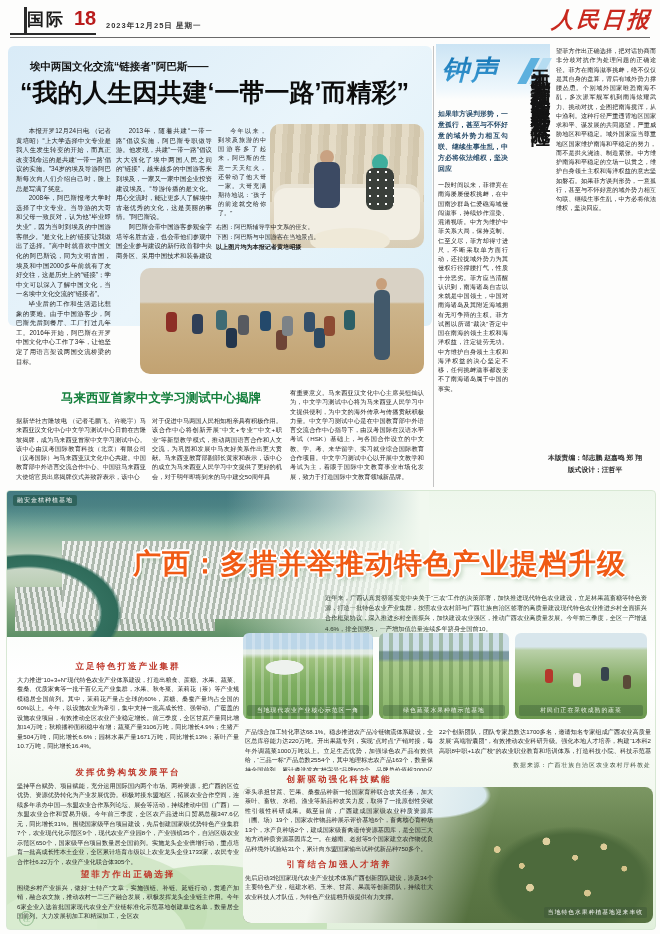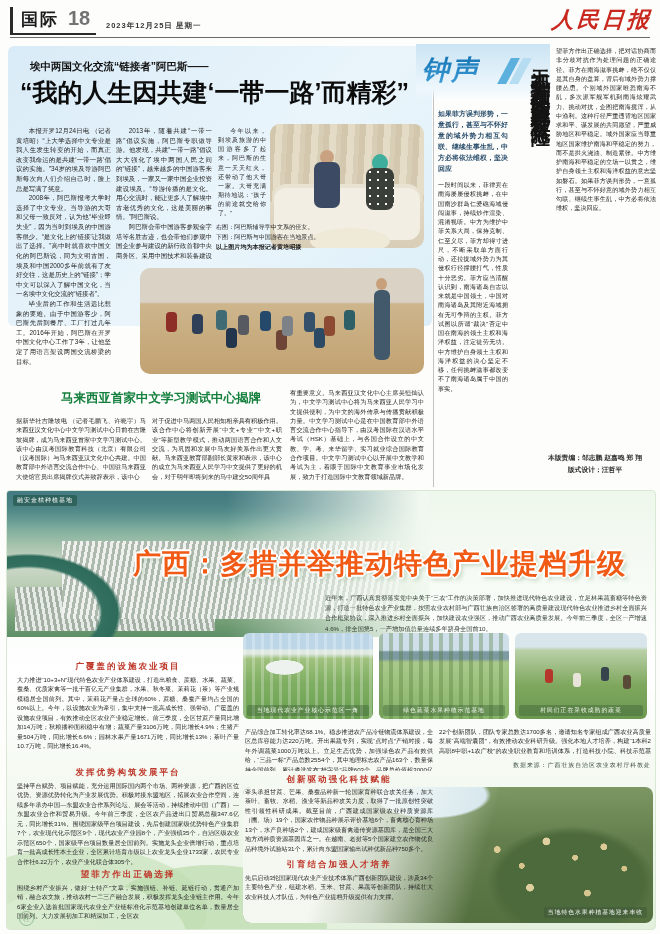--- a/index.html
+++ b/index.html
@@ -2,24 +2,24 @@
 <html><head>
 <meta charset="utf-8">
 <style>
   html,body{margin:0;padding:0;background:#e9e9e7;}
   #page{position:relative;width:660px;height:934px;background:#fdfdfc;margin:0 auto;
         font-family:"Liberation Sans","DejaVu Sans",sans-serif;color:#222;overflow:hidden;}
   .abs{position:absolute;}
   .jt{text-align:justify;text-justify:inter-ideograph;overflow:hidden;}
   .para{text-indent:2em;}
   
-  .hdr-bracket{left:10px;top:7px;height:27px;border-left:3px solid #2b2b2b;padding-left:8px;
+  .hdr-bracket{left:24px;top:7px;height:27px;border-left:3px solid #2b2b2b;padding-left:0;
                display:flex;align-items:baseline;gap:9px;}
   .hdr-section{font-size:17px;font-weight:700;color:#1c1c1c;letter-spacing:2px;}
-  .hdr-page{font-size:20px;font-weight:700;color:#737373;}
+  .hdr-page{font-size:20px;font-weight:700;color:#b91c1c;}
   .hdr-underline{left:10px;top:33px;width:86px;height:2px;background:#2b2b2b;}
   .hdr-date{left:106px;top:21px;font-size:7.5px;font-weight:700;color:#333;letter-spacing:1px;}
   .hdr-rule{left:10px;top:37px;width:640px;height:1px;background:#6a6a6a;}
   .masthead{right:8px;top:5px;font-family:"DejaVu Serif","Liberation Serif",serif;
             font-size:22px;font-weight:700;font-style:italic;color:#c8281e;letter-spacing:3px;transform:skewX(-4deg);}
   
   .lead-panel{left:8px;top:46px;width:424px;height:280px;border-radius:6px;
               background:linear-gradient(135deg,#d9ebf7 0%,#eaf5fb 55%,#dcEFf8 100%);
               background:linear-gradient(135deg,#d9ebf7 0%,#eaf5fb 55%,#dceff8 100%);}
   .lead-kicker{left:22px;top:14px;font-size:10.5px;font-weight:700;color:#101010;}
@@ -51,21 +51,21 @@
                     60px 16px 0 #23354c,110px 18px 0 #6e4436,148px 16px 0 #2c4a63;}
   .guide{position:absolute;right:34px;top:22px;width:16px;height:70px;border-radius:6px;background:#42596b;}
   .guide-head{position:absolute;right:37px;top:10px;width:11px;height:12px;border-radius:50%;background:#c8a07c;}
   
   .my-headline{left:30px;top:390px;width:262px;text-align:center;font-size:12.5px;font-weight:800;color:#15803d;}
   .my-col1{left:16px;top:416px;width:130px;height:70px;font-size:6.2px;}
   .my-col2{left:152px;top:416px;width:130px;height:70px;font-size:6.2px;}
   .my-col3{left:290px;top:388px;width:134px;height:98px;font-size:6.2px;}
   .vrule{left:433px;top:46px;width:1px;height:441px;background:#c3c3c3;}
   
-  .zs-logoband{left:416px;top:44px;width:134px;height:56px;
+  .zs-logoband{left:436px;top:44px;width:114px;height:56px;
                background:linear-gradient(180deg,#cbe4f4 0%,#eef7fc 80%,rgba(255,255,255,0) 100%);}
   .zs-logo{position:absolute;left:6px;top:8px;font-size:27px;font-weight:900;font-style:italic;letter-spacing:2px;
            background:linear-gradient(180deg,#0f6fb0,#44a3da);-webkit-background-clip:text;background-clip:text;
            color:transparent;}
   .zs-slash{position:absolute;top:14px;width:9px;height:26px;transform:skewX(-28deg);}
   .zs-slash.s1{left:88px;background:#5cb0de;}
   .zs-slash.s2{left:100px;background:#b5dcf1;}
   .zs-intro{left:438px;top:108px;width:70px;font-size:6.9px;font-weight:700;line-height:1.6;color:#2b4f6c;}
   .zs-left{left:438px;top:180px;width:70px;height:300px;font-size:6.1px;line-height:1.52;}
   .zs-headline{left:509px;top:54px;width:42px;height:402px;writing-mode:vertical-rl;
@@ -247,21 +247,21 @@
       <div class="gx-cap">当地现代农业产业核心示范区一角</div>
     </div>
     <div class="gx-photo gxp2">
       <div class="gx-cap">绿色蔬菜水果种植示范基地</div>
     </div>
     <div class="gx-photo gxp3">
       <div class="workers"></div>
       <div class="gx-cap">村民们正在采收成熟的蔬菜</div>
     </div>
 
-    <div class="abs gx-h gx-left-h1">广覆盖的设施农业项目</div>
+    <div class="abs gx-h gx-left-h1">立足特色打造产业集群</div>
     <div class="abs gx-body jt gx-left-b1">
       <span class="para">大力推进“10+3+N”现代特色农业产业体系建设，打造出粮食、蔗糖、水果、蔬菜、蚕桑、优质家禽等一批千百亿元产业集群，水果、秋冬菜、茉莉花（茶）等产业规模稳居全国前列。其中，茉莉花产量占全球的60%，蔗糖、桑蚕产量均占全国的60%以上。今年，以设施农业为牵引，集中支持一批高成长性、强带动、广覆盖的设施农业项目，有效推动全区农业产业稳定增长。前三季度，全区甘蔗产量同比增加14万吨；秋粮播种面积稳中有增；蔬菜产量3106万吨，同比增长4.9%；生猪产量504万吨，同比增长6.6%；园林水果产量1671万吨，同比增长13%；茶叶产量10.7万吨，同比增长16.4%。</span>
     </div>
     <div class="abs gx-h gx-left-h2">发挥优势构筑发展平台</div>
     <div class="abs gx-body jt gx-left-b2">
       <span class="para">坚持平台赋势、项目赋能，充分运用国际国内两个市场、两种资源，把广西的区位优势、资源优势转化为产业发展优势。积极对接东盟地区，拓展农业合作空间，连续多年承办中国—东盟农业合作系列论坛、展会等活动，持续推动中国（广西）—东盟农业合作和贸易升级。今年前三季度，全区农产品进出口贸易总额347.6亿元，同比增长31%。围绕国家级平台项目建设，先后创建国家级优势特色产业集群7个，农业现代化示范区9个，现代农业产业园8个，产业强镇35个，自治区级农业示范区650个，国家级平台项目数量居全国前列。实施龙头企业倍增行动，重点培育一批高成长性本土企业，全区累计培育市级以上农业龙头企业1733家，农民专业合作社6.22万个，农业产业化联合体305个。</span>
     </div>
     <div class="abs gx-h gx-left-h3">望菲方作出正确选择</div>
     <div class="abs gx-body jt gx-left-b3">
       <span class="para">围绕乡村产业振兴，做好“土特产”文章，实施强链、补链、延链行动，贯通产加销，融合农文旅，推动农村一二三产融合发展，积极发挥龙头企业链主作用。今年6家企业入选首批国家现代农业全产业链标准化示范基地创建单位名单，数量居全国前列。大力发展初加工和精深加工，全区农</span>

